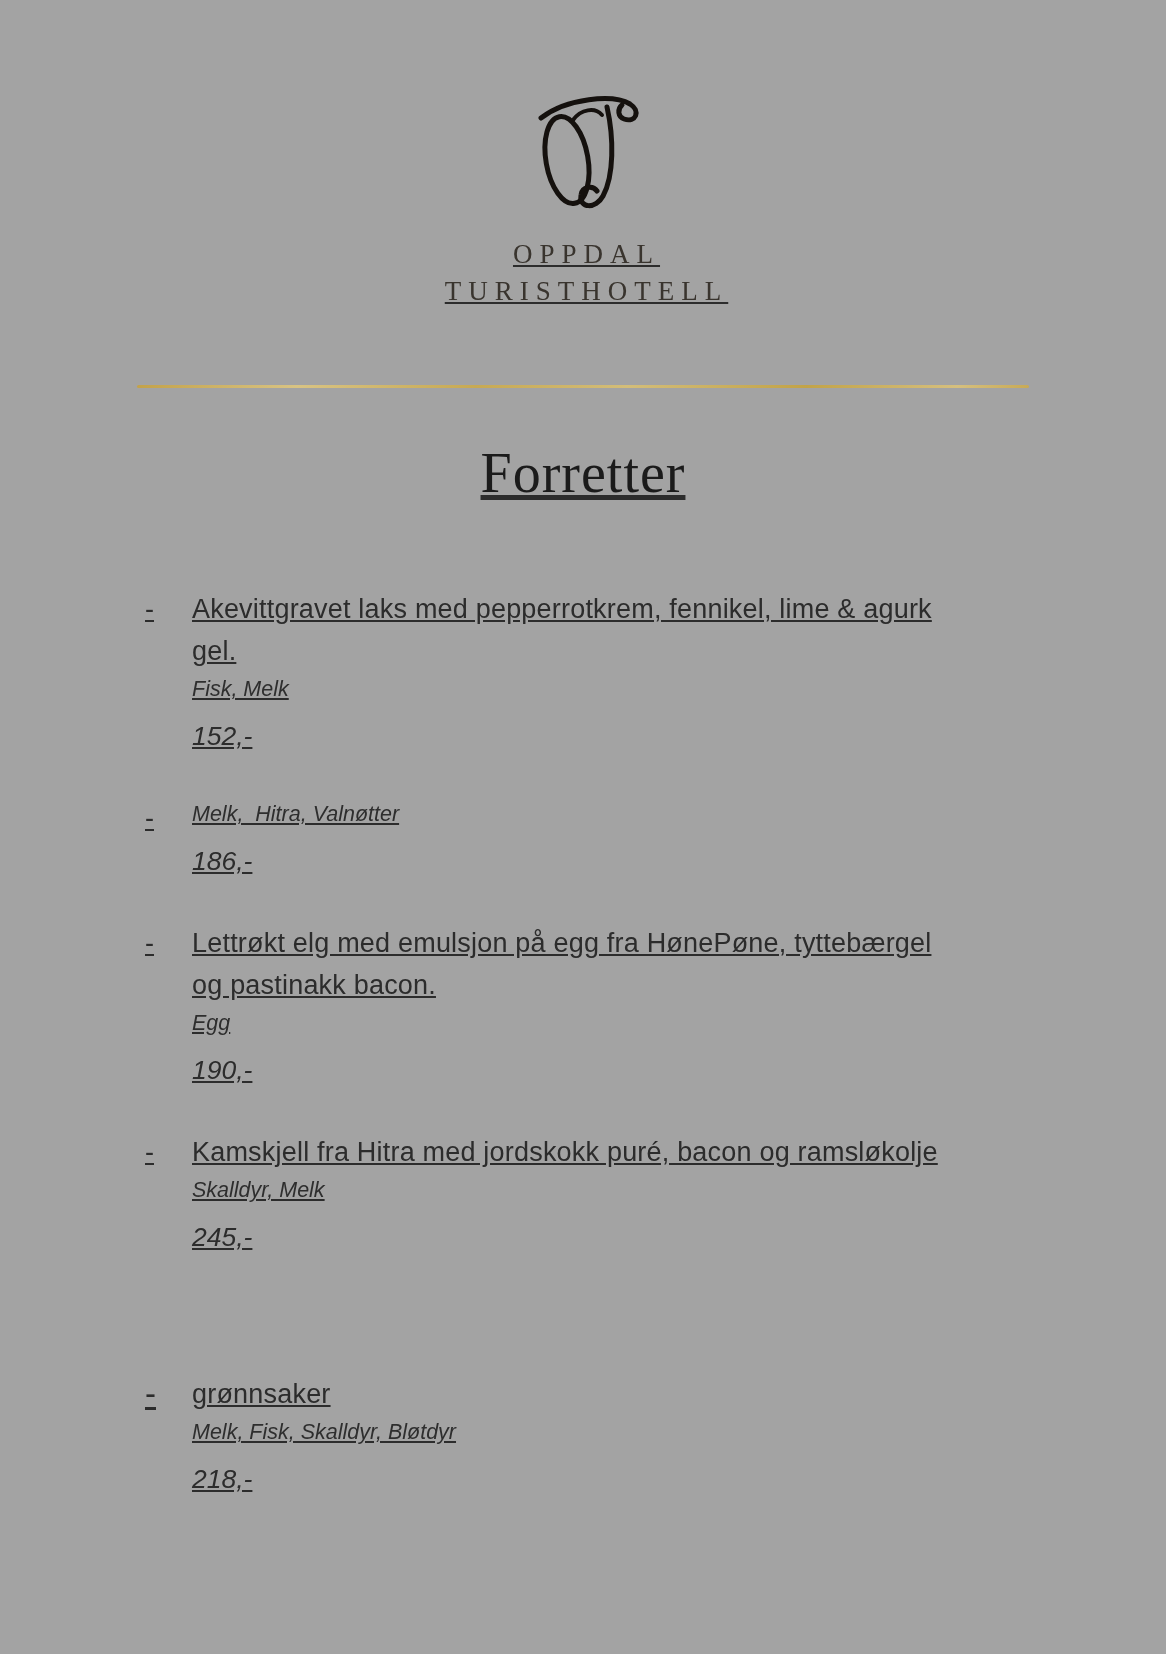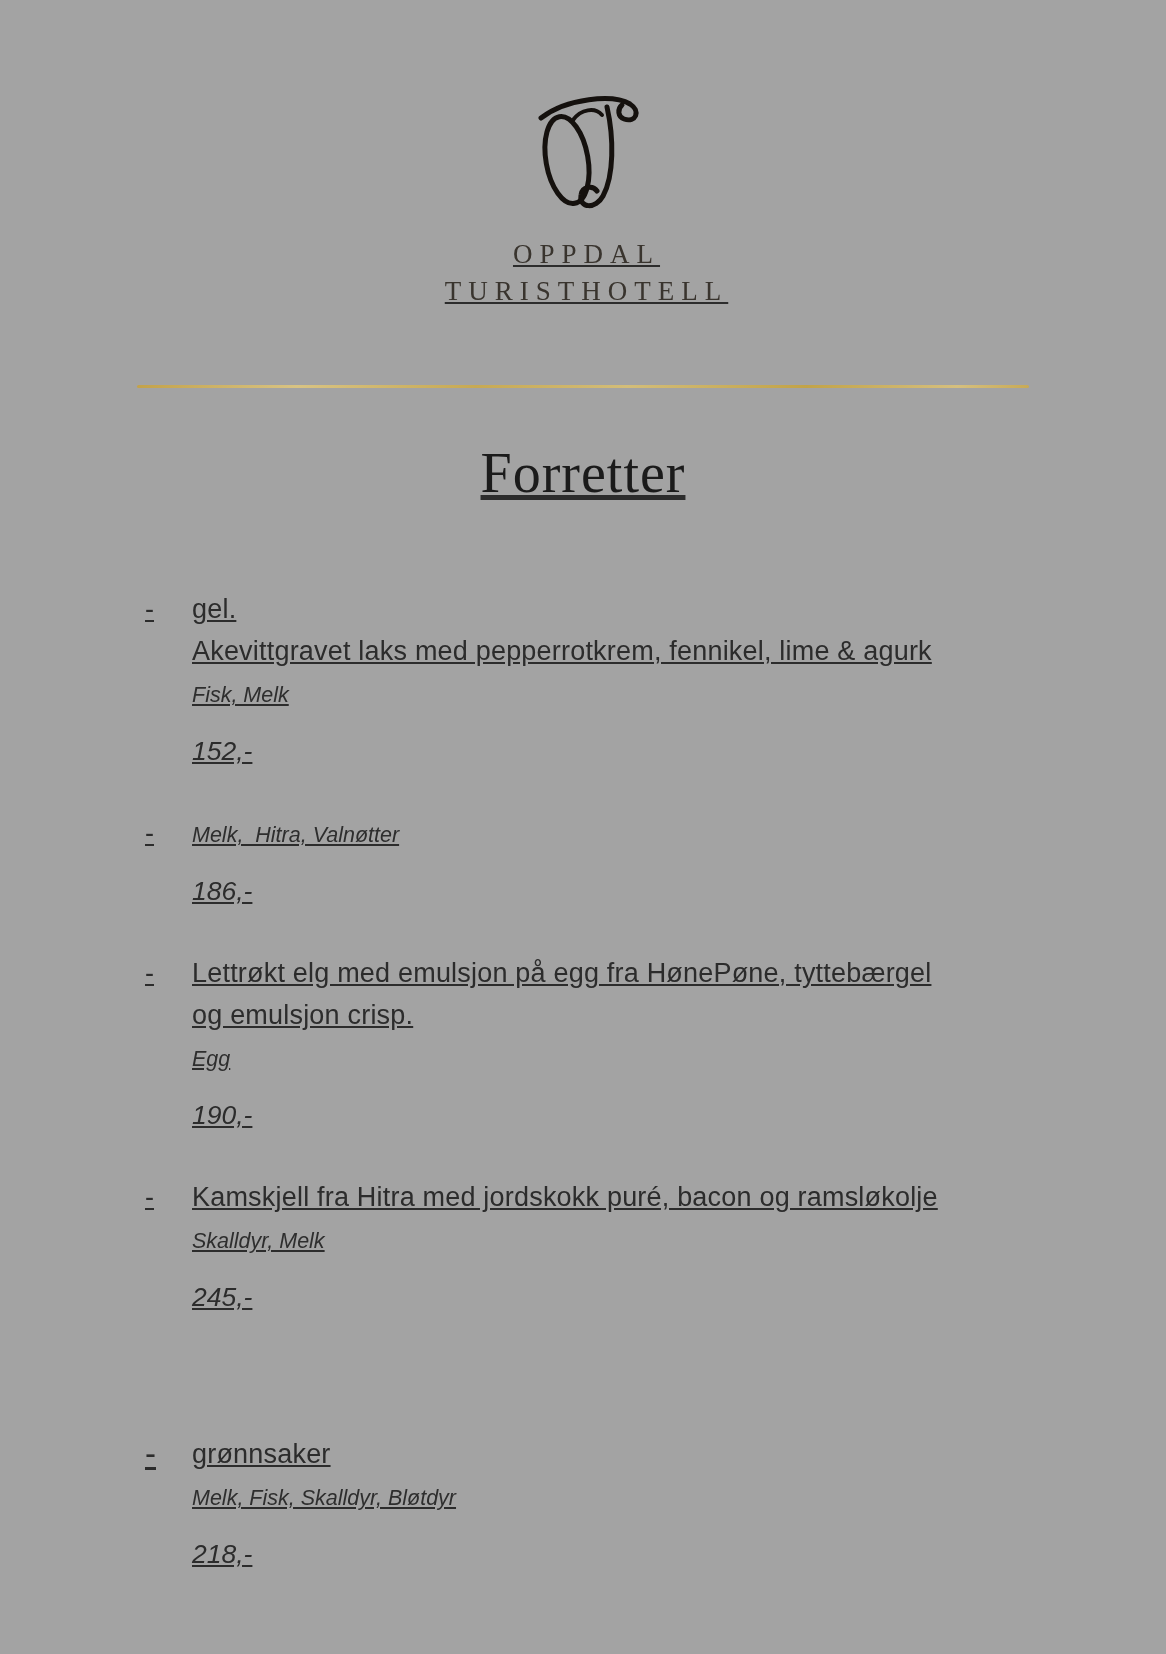--- a/index.html
+++ b/index.html
@@ -88,29 +88,29 @@
   .name-line {
     font-size: 27px;
     line-height: 42px;
     letter-spacing: 0.2px;
     color: #2c2c2c;
   }
   .allergens {
     font-style: italic;
     font-size: 21.5px;
     line-height: 33px;
-    margin-top: 7px;
+    margin-top: 1px;
     color: #2e2e2e;
     white-space: pre-wrap;
   }
   .price {
     font-style: italic;
     font-size: 26.5px;
     line-height: 40px;
-    margin-top: 19px;
+    margin-top: 10px;
     color: #2c2c2c;
   }
 </style>
 </head>
 <body>
 
 <div class="page">
 
   <header class="header">
     <svg class="monogram" viewBox="0 0 120 124" aria-hidden="true">
@@ -125,42 +125,42 @@
 
   <div class="divider"></div>
 
   <h1 class="title">Forretter</h1>
 
   <main class="menu">
   <div class="item">
     <span class="bullet">-</span>
     <div class="content">
       <div class="name">
+            <div class="name-line">Akevittgravet laks med pepperrotkrem, fennikel, lime &amp; agurk</div>
             <div class="name-line">gel.</div>
-            <div class="name-line">Akevittgravet laks med pepperrotkrem, fennikel, lime &amp; agurk</div>
           </div>
       <div class="allergens">Fisk, Melk</div>
       <div class="price">152,-</div>
     </div>
   </div>
 
   <div class="item">
     <span class="bullet">-</span>
     <div class="content">
       <div class="allergens">Melk,  Hitra, Valnøtter</div>
       <div class="price">186,-</div>
     </div>
   </div>
 
   <div class="item">
     <span class="bullet">-</span>
     <div class="content">
       <div class="name">
             <div class="name-line">Lettrøkt elg med emulsjon på egg fra HønePøne, tyttebærgel</div>
-            <div class="name-line">og emulsjon crisp.</div>
+            <div class="name-line">og pastinakk bacon.</div>
           </div>
       <div class="allergens">Egg</div>
       <div class="price">190,-</div>
     </div>
   </div>
 
   <div class="item">
     <span class="bullet">-</span>
     <div class="content">
       <div class="name">

